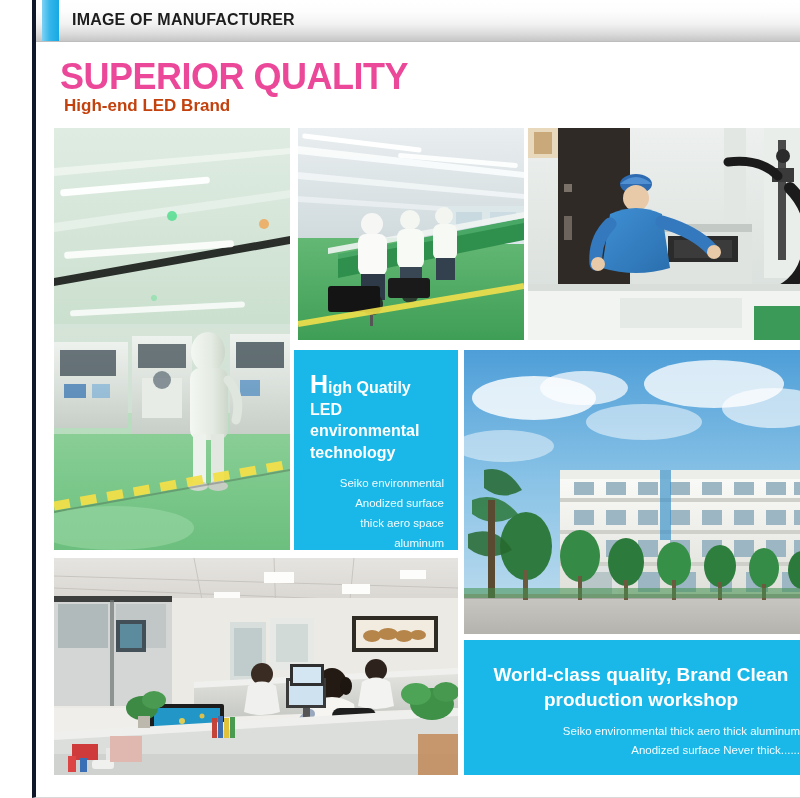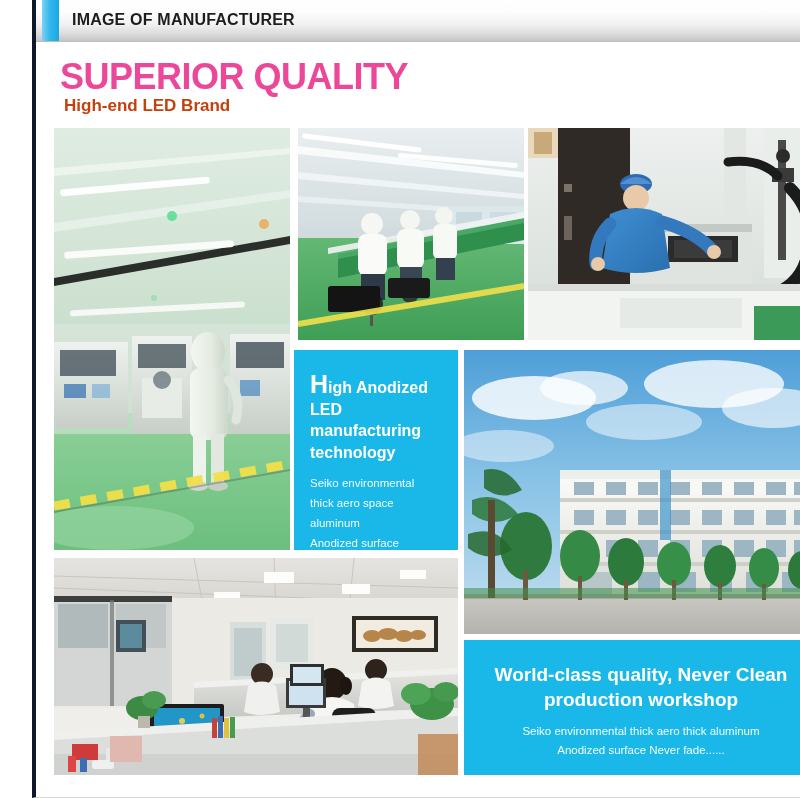--- a/index.html
+++ b/index.html
@@ -94,20 +94,21 @@
   }
   .bb-title .dropcap {
     font-size: 25px;
     font-weight: bold;
     line-height: 1;
   }
   .bb-body {
     font-size: 11.5px;
     line-height: 1.72;
     color: #f2fbfe;
+    text-align: right;
   }
 
   #blue-feature { left: 258px; top: 350px; width: 164px; height: 200px; }
   #blue-feature .bb-inner { padding: 22px 14px 0 16px; }
   #blue-feature .bb-body { margin-top: 11px; }
 
   #blue-banner { left: 428px; top: 640px; width: 354px; height: 135px; text-align: center; }
   #blue-banner .bb-inner { padding: 22px 18px 0 18px; }
   #blue-banner .bb-title { font-size: 19px; line-height: 1.32; }
   #blue-banner .bb-body { margin-top: 10px; font-size: 11.5px; line-height: 1.65; }
@@ -297,26 +298,26 @@
       <rect x="0" y="156" width="290" height="7" fill="#d9dedb"></rect>
       <rect x="92" y="170" width="122" height="30" fill="#e6eae7"></rect>
 
       <rect x="226" y="178" width="64" height="34" fill="#3c9a58"></rect>
     </svg>
   </div>
 
   <div class="bluebox" id="blue-feature">
     <div class="bb-inner">
       <div class="bb-title">
-        <span class="dropcap">H</span><span>igh Anodized LED manufacturing technology</span>
+        <span class="dropcap">H</span><span>igh Quatily LED environmental technology</span>
       </div>
       <div class="bb-body">
         <div>Seiko environmental</div>
+        <div>Anodized surface</div>
         <div>thick aero space aluminum</div>
-        <div>Anodized surface</div>
 
       </div>
     </div>
   </div>
 
   <div class="tile" id="tile-building" style="left:428px; top:350px; width:354px; height:284px;">
     <svg class="ph" viewBox="0 0 354 284" preserveAspectRatio="none">
       <defs>
         <linearGradient id="fb-sky" x1="0" y1="0" x2="0" y2="1">
           <stop offset="0%" stop-color="#4e9ed8"></stop>
@@ -536,21 +537,21 @@
         <rect x="158" y="160" width="5" height="20" fill="#c4443a"></rect>
         <rect x="164" y="158" width="5" height="22" fill="#3c6fb0"></rect>
         <rect x="170" y="160" width="5" height="20" fill="#e0c23c"></rect>
         <rect x="176" y="159" width="5" height="21" fill="#4a9a52"></rect>
       </g>
     </svg>
   </div>
 
   <div class="bluebox" id="blue-banner">
     <div class="bb-inner">
-      <div class="bb-title">World-class quality, Never Clean production workshop</div>
+      <div class="bb-title">World-class quality, Brand Clean production workshop</div>
       <div class="bb-body">
         <div>Seiko environmental thick aero thick aluminum</div>
-        <div>Anodized surface Never fade......</div>
+        <div>Anodized surface Never thick......</div>
       </div>
     </div>
   </div>
 
 </div>
 
 </body></html>

